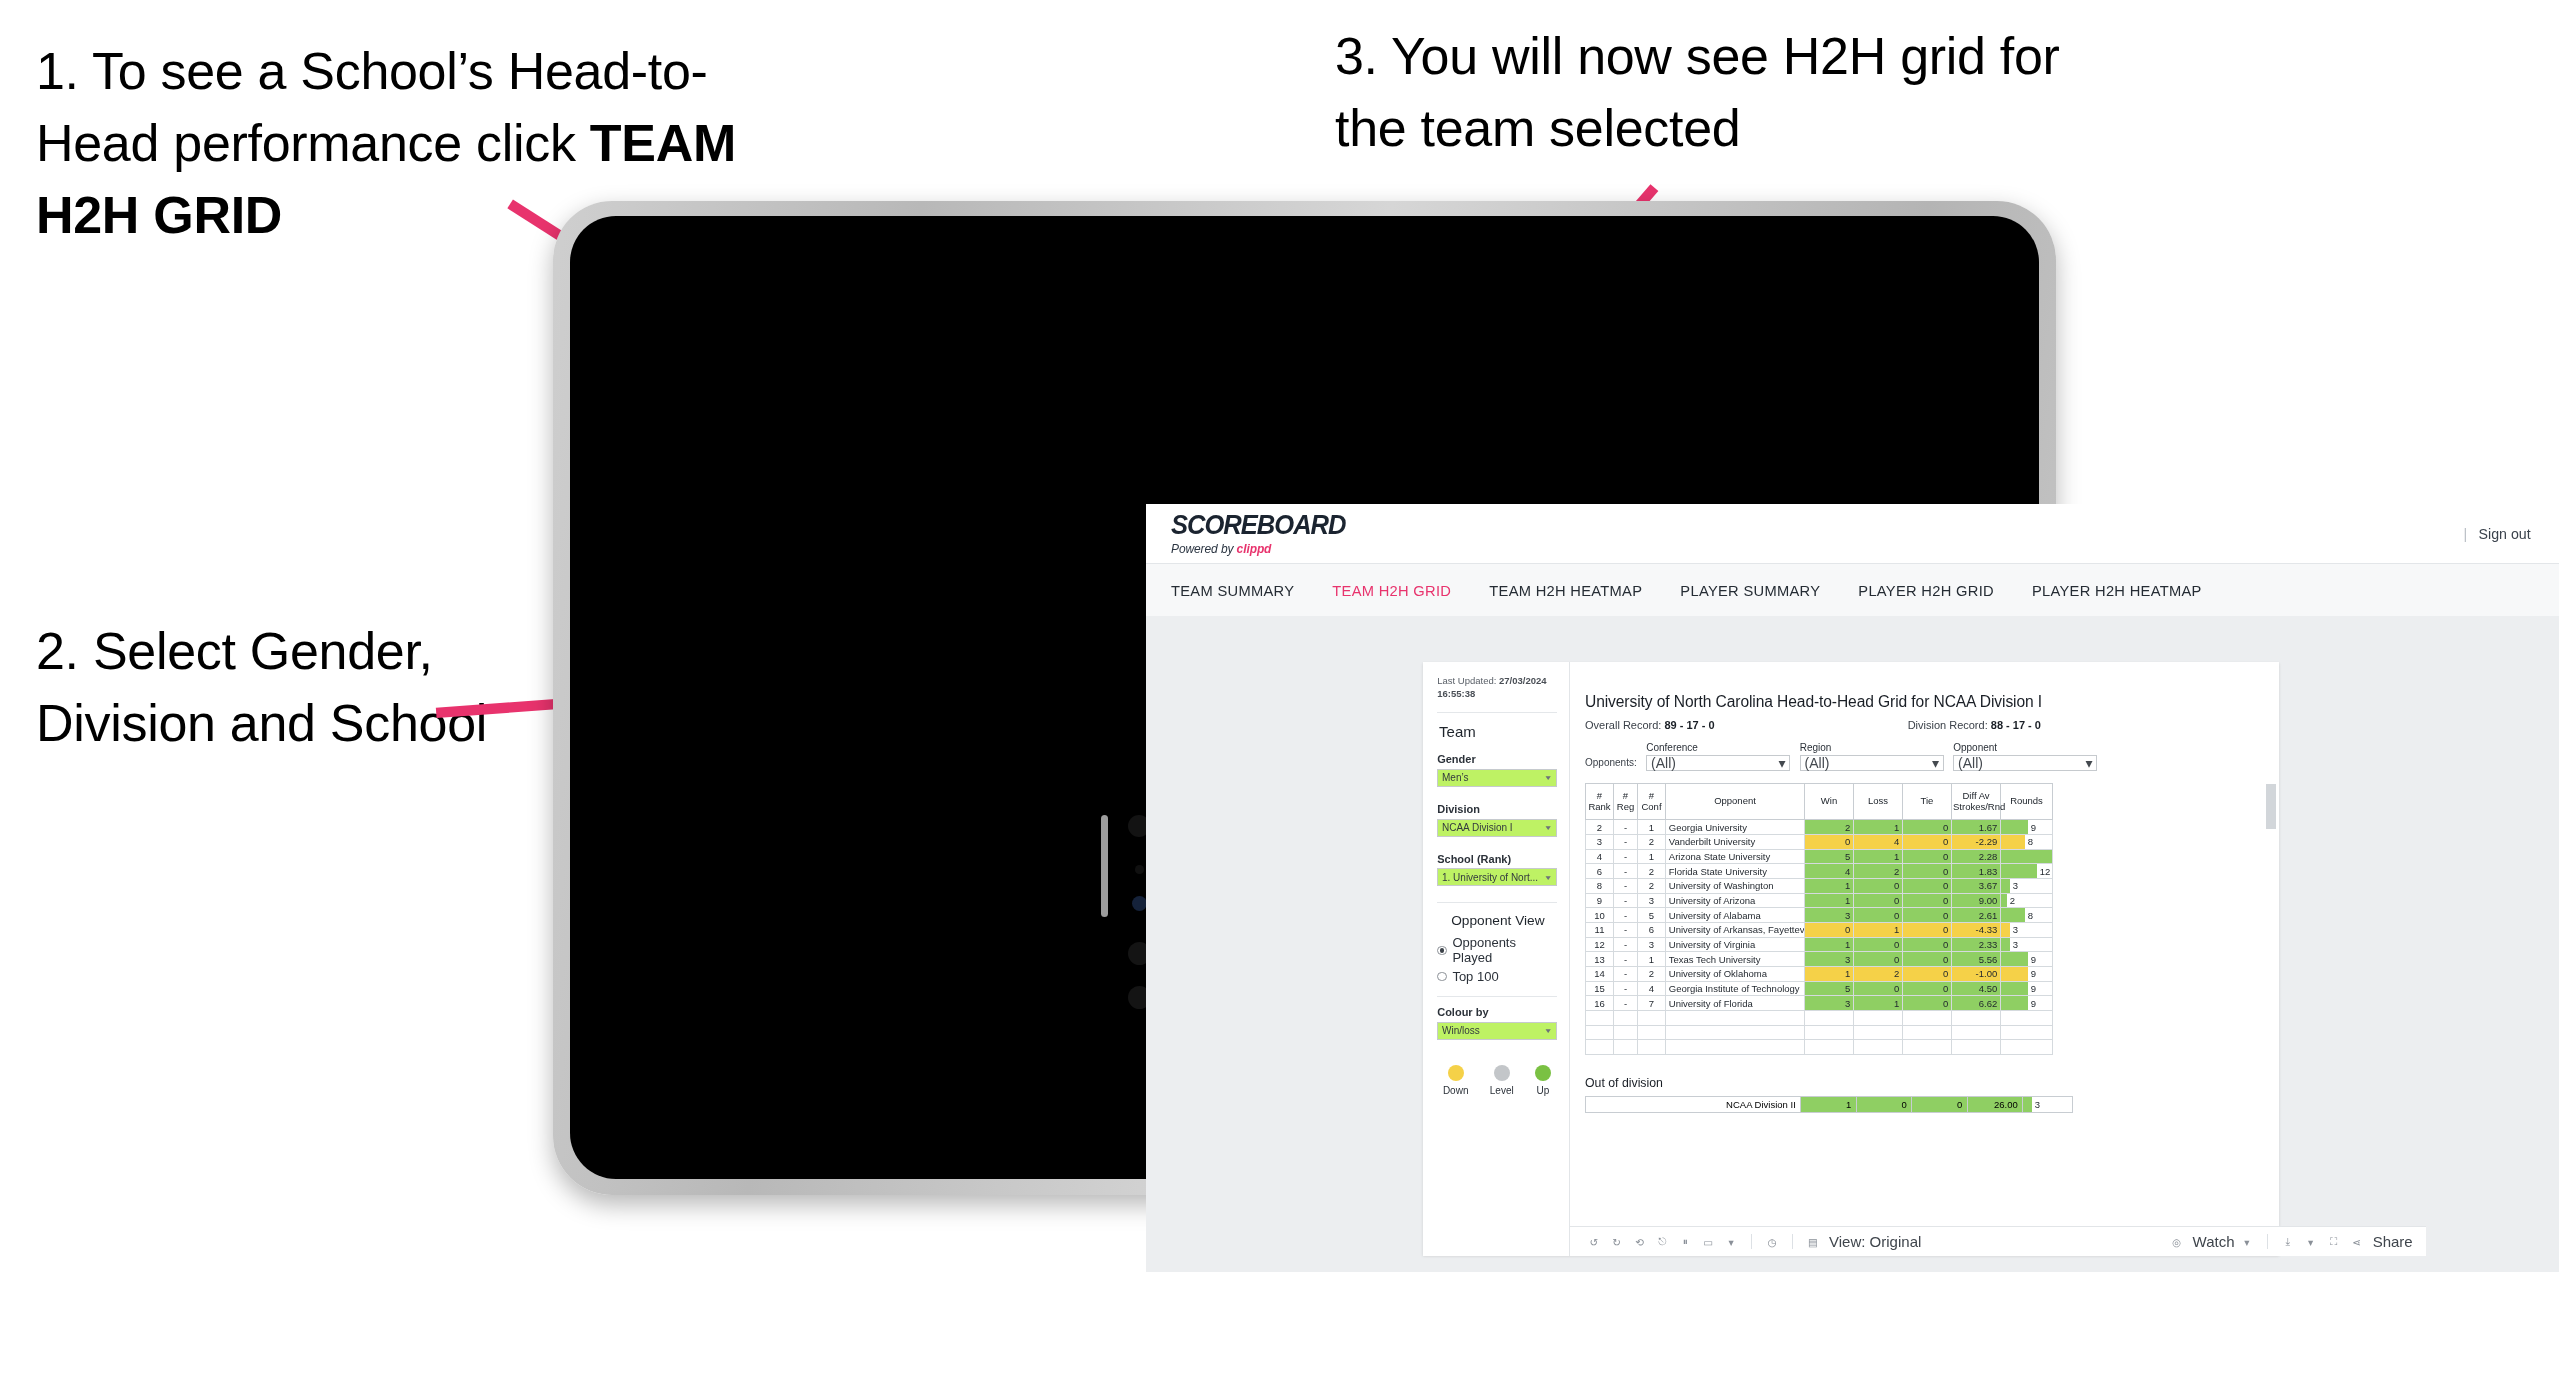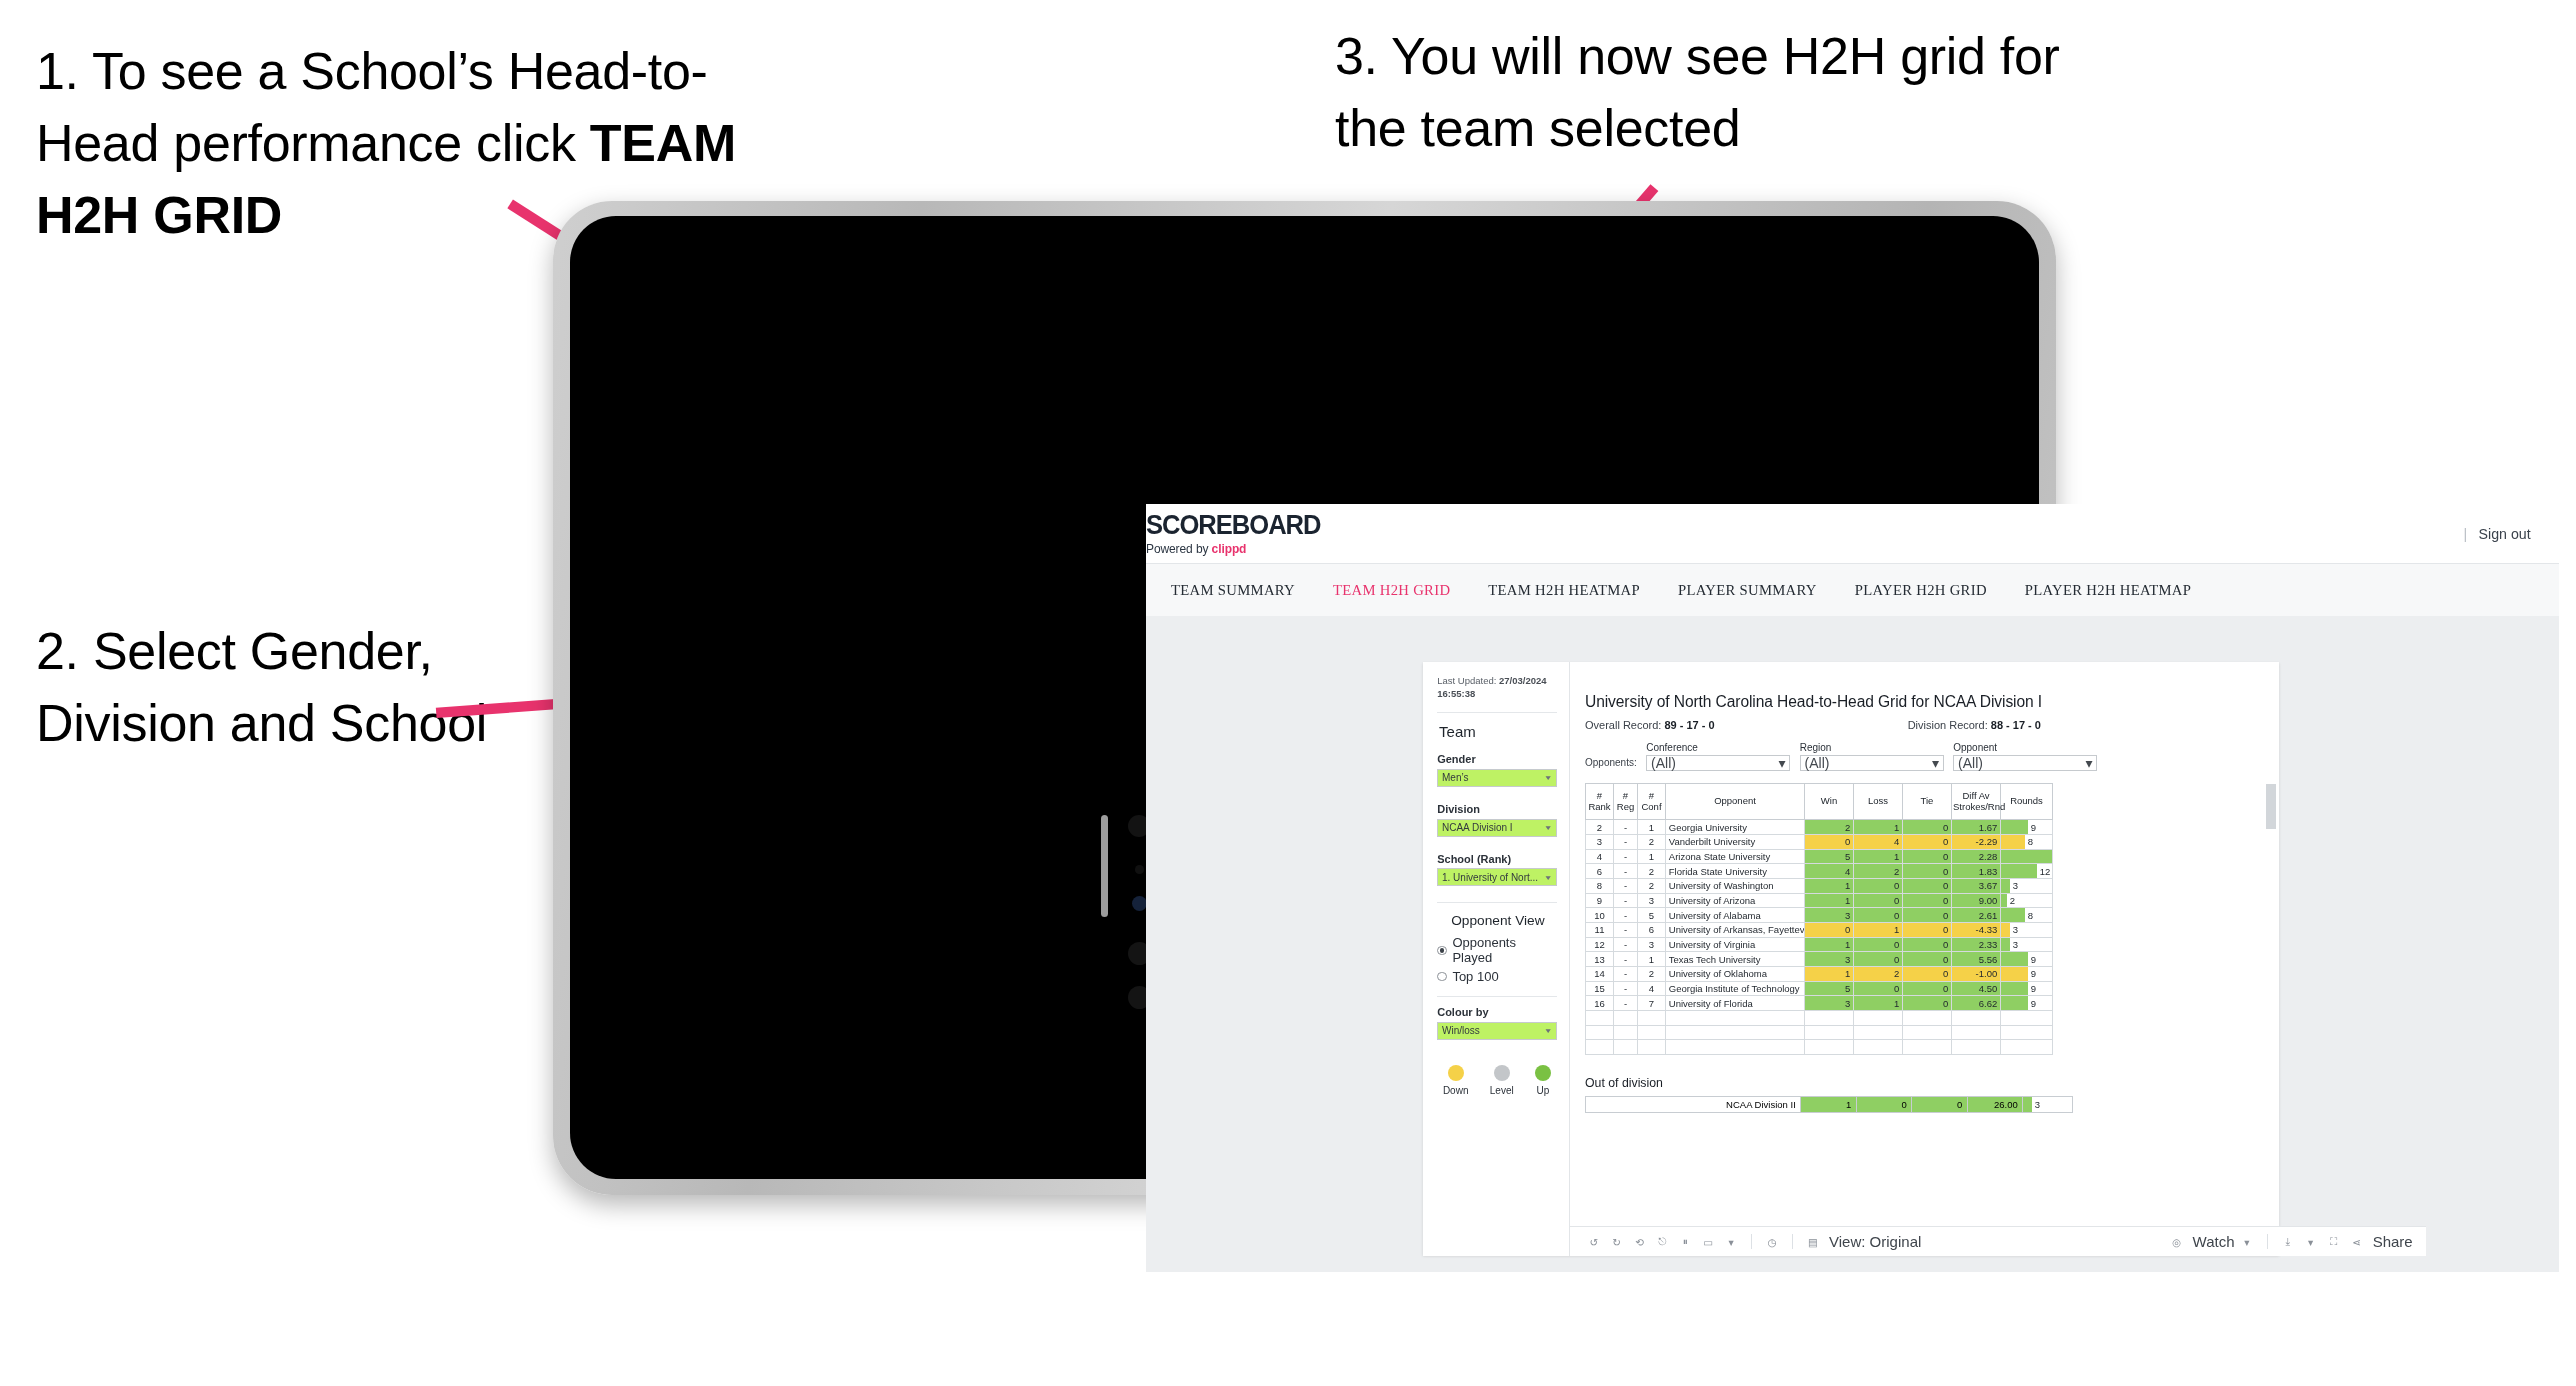--- a/index.html
+++ b/index.html
@@ -54,40 +54,40 @@
   
   #viewport{
     position:absolute;left:593px;top:303px;width:1413px;height:768px;
     background:#eceef0;overflow:hidden;
   }
   .vp-white{position:absolute;left:0;top:0;width:1413px;height:112px;background:#fff;}
 
   
   .topbar{position:absolute;left:0;top:0;width:1413px;height:59px;background:#fff;
           display:flex;align-items:center;}
-  .logo-wrap{padding-right:17px;display:flex;flex-direction:column;justify-content:center;}
+  .logo-wrap{padding-left:25px;padding-right:17px;display:flex;flex-direction:column;justify-content:center;font-style:italic;}
   .logo-main{font-family:"Liberation Sans",sans-serif;font-weight:700;font-size:27.5px;
              letter-spacing:-1.1px;color:#1b2430;line-height:1;transform:scaleX(.93);transform-origin:left;}
   .logo-sub{font-size:12px;color:#2b3542;margin-top:2.8px;letter-spacing:-0.1px;}
   .logo-sub .brand{color:#e8336d;font-weight:700;}
   .topnav{display:flex;align-items:center;height:59px;}
   .topnav-item{
     font-size:16px;color:#1f2730;letter-spacing:0.2px;
     padding:0 21px;height:59px;display:flex;align-items:center;position:relative;
   }
   .topnav-item.active:after{
     content:"";position:absolute;left:13.3px;right:13.3px;bottom:0;height:2.8px;background:#c0392b;
   }
   .topbar-right{margin-left:auto;display:flex;align-items:center;padding-right:28.4px;
                 font-size:14.2px;color:#3a424c;gap:11.4px;}
   .tb-sep{color:#b9bec4;}
 
   
   .subbar{position:absolute;left:0;top:59px;width:1413px;height:53px;background:#f7f8f9;
-          border-top:0.9px solid #e3e6e9;border-bottom:0.9px solid #dfe3e7;display:flex;align-items:center;font-family:Liberation Serif, serif;}
+          border-top:0.9px solid #e3e6e9;border-bottom:0.9px solid #dfe3e7;display:flex;align-items:center;}
   .subtab{font-size:14.7px;color:#252c34;letter-spacing:0.3px;padding:0 19px;white-space:nowrap;}
   .subtab:first-child{padding-left:25px;}
   .subtab.active{color:#e8336d;}
 
   
   .content{position:absolute;left:0;top:112px;width:1413px;height:656px;background:#eceef0;}
   .card{
     position:absolute;left:277px;top:46px;width:856px;height:594px;
     background:#fff;box-shadow:0 0.9px 2.8px rgba(0,0,0,.13);
     display:flex;

